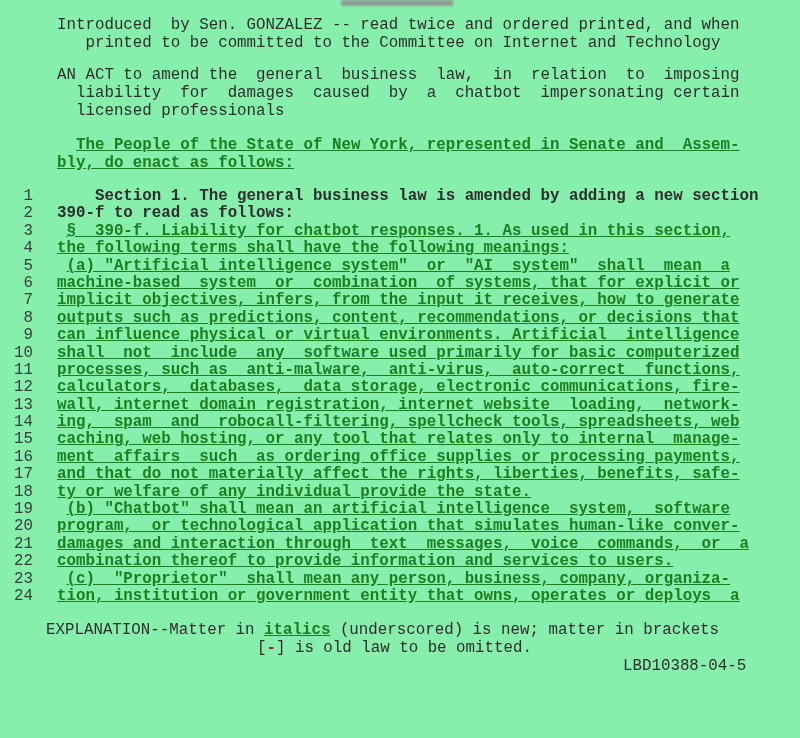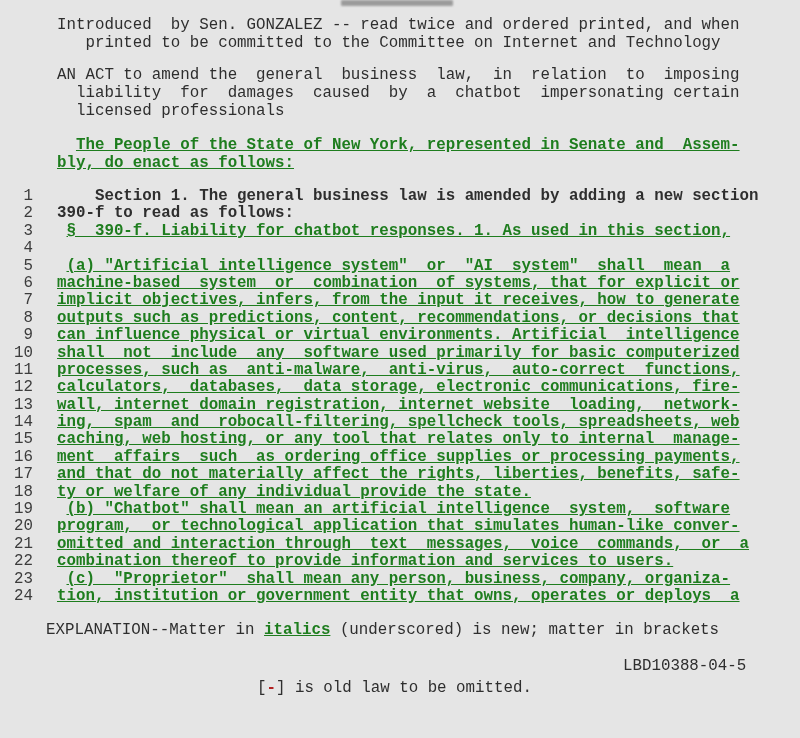--- a/index.html
+++ b/index.html
@@ -5,21 +5,21 @@
   :root{
     --green:#1e7d1e;
     --red:#b22222;
     --ink:#2e2e2e;
     --num:#3c3c3c;
   }
   html,body{margin:0;padding:0;background:#ffffff;}
   .page{
     position:relative;
     width:800px;height:738px;
-    background:#e5e5e5;
+    background:#86efac;
     overflow:hidden;
     font-family:"Liberation Mono","DejaVu Sans Mono",monospace;
     font-size:15.8px;
     color:var(--ink);
   }
   .blk{position:absolute;white-space:pre;line-height:18px;}
   .cropped-bar{
     position:absolute;left:341px;top:0;width:112px;height:6px;
     background:#8f8f8f;filter:blur(1px);opacity:.85;border-radius:1px;
   }
@@ -29,21 +29,21 @@
   .enacting .lead{color:var(--ink);font-weight:normal;}
   .u{text-decoration:underline;}
   .body-lines{position:absolute;left:0;top:188px;width:800px;}
   .row{display:flex;height:17.4px;line-height:17.4px;white-space:pre;}
   .num{display:inline-block;width:33px;text-align:right;color:var(--num);flex:0 0 33px;}
   .txt{margin-left:24px;font-weight:bold;}
   .txt.new{color:var(--green);font-weight:bold;margin-left:24px;}
   .txt.old{color:var(--ink);}
   .lead{text-decoration:none;}
   .explanation{left:46px;top:621px;}
-  .expl-line2{left:257px;top:639px;margin-top:40px;}
+  .expl-line2{left:257px;top:639px;}
   .em-new{color:var(--green);font-weight:bold;text-decoration:underline;text-align:center;}
   .dash-old{color:var(--red);font-weight:bold;}
   .lbd{left:623px;top:657px;}
 </style>
 </head>
 <body>
 
 <div class="page">
 
   <div class="cropped-bar"></div>
@@ -51,38 +51,38 @@
   <div class="blk intro"><div>Introduced  by Sen. GONZALEZ -- read twice and ordered printed, and when</div><div>   printed to be committed to the Committee on Internet and Technology</div></div>
 
   <div class="blk act"><div>AN ACT to amend the  general  business  law,  in  relation  to  imposing</div><div>  liability  for  damages  caused  by  a  chatbot  impersonating certain</div><div>  licensed professionals</div></div>
 
   <div class="blk enacting"><div><span class="lead">  </span><span class="u">The People of the State of New York, represented in Senate and  Assem-</span></div><div><span class="u">bly, do enact as follows:</span></div></div>
 
   <div class="body-lines">
       <div class="row"><span class="num">1</span><span class="txt old"><span class="lead">    </span><span>Section 1. The general business law is amended by adding a new section</span></span></div>
       <div class="row"><span class="num">2</span><span class="txt old"><span>390-f to read as follows:</span></span></div>
       <div class="row"><span class="num">3</span><span class="txt new"><span class="lead"> </span><span class="u">§  390-f. Liability for chatbot responses. 1. As used in this section,</span></span></div>
-      <div class="row"><span class="num">4</span></div>
+      <div class="row"><span class="num">4</span><span class="txt new"><span class="u">the following terms shall have the following meanings:</span></span></div>
       <div class="row"><span class="num">5</span><span class="txt new"><span class="lead"> </span><span class="u">(a) "Artificial intelligence system"  or  "AI  system"  shall  mean  a</span></span></div>
       <div class="row"><span class="num">6</span><span class="txt new"><span class="u">machine-based  system  or  combination  of systems, that for explicit or</span></span></div>
       <div class="row"><span class="num">7</span><span class="txt new"><span class="u">implicit objectives, infers, from the input it receives, how to generate</span></span></div>
       <div class="row"><span class="num">8</span><span class="txt new"><span class="u">outputs such as predictions, content, recommendations, or decisions that</span></span></div>
       <div class="row"><span class="num">9</span><span class="txt new"><span class="u">can influence physical or virtual environments. Artificial  intelligence</span></span></div>
       <div class="row"><span class="num">10</span><span class="txt new"><span class="u">shall  not  include  any  software used primarily for basic computerized</span></span></div>
       <div class="row"><span class="num">11</span><span class="txt new"><span class="u">processes, such as  anti-malware,  anti-virus,  auto-correct  functions,</span></span></div>
       <div class="row"><span class="num">12</span><span class="txt new"><span class="u">calculators,  databases,  data storage, electronic communications, fire-</span></span></div>
       <div class="row"><span class="num">13</span><span class="txt new"><span class="u">wall, internet domain registration, internet website  loading,  network-</span></span></div>
       <div class="row"><span class="num">14</span><span class="txt new"><span class="u">ing,  spam  and  robocall-filtering, spellcheck tools, spreadsheets, web</span></span></div>
       <div class="row"><span class="num">15</span><span class="txt new"><span class="u">caching, web hosting, or any tool that relates only to internal  manage-</span></span></div>
       <div class="row"><span class="num">16</span><span class="txt new"><span class="u">ment  affairs  such  as ordering office supplies or processing payments,</span></span></div>
       <div class="row"><span class="num">17</span><span class="txt new"><span class="u">and that do not materially affect the rights, liberties, benefits, safe-</span></span></div>
       <div class="row"><span class="num">18</span><span class="txt new"><span class="u">ty or welfare of any individual provide the state.</span></span></div>
       <div class="row"><span class="num">19</span><span class="txt new"><span class="lead"> </span><span class="u">(b) "Chatbot" shall mean an artificial intelligence  system,  software</span></span></div>
       <div class="row"><span class="num">20</span><span class="txt new"><span class="u">program,  or technological application that simulates human-like conver-</span></span></div>
-      <div class="row"><span class="num">21</span><span class="txt new"><span class="u">omitted and interaction through  text  messages,  voice  commands,  or  a</span></span></div>
+      <div class="row"><span class="num">21</span><span class="txt new"><span class="u">damages and interaction through  text  messages,  voice  commands,  or  a</span></span></div>
       <div class="row"><span class="num">22</span><span class="txt new"><span class="u">combination thereof to provide information and services to users.</span></span></div>
       <div class="row"><span class="num">23</span><span class="txt new"><span class="lead"> </span><span class="u">(c)  "Proprietor"  shall mean any person, business, company, organiza-</span></span></div>
       <div class="row"><span class="num">24</span><span class="txt new"><span class="u">tion, institution or government entity that owns, operates or deploys  a</span></span></div>
     </div>
 
   <div class="blk explanation"><span>EXPLANATION--Matter in </span><span class="em-new">italics</span><span> (underscored) is new; matter in brackets</span></div>
 
   <div class="blk expl-line2"><span>[</span><span class="dash-old">-</span><span>] is old law to be omitted.</span></div>
 
   <div class="blk lbd">LBD10388-04-5</div>

